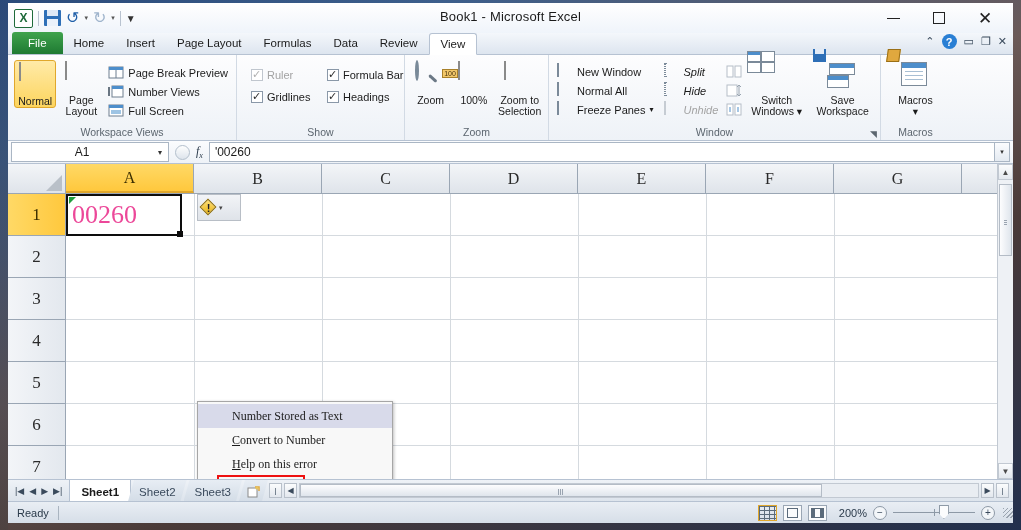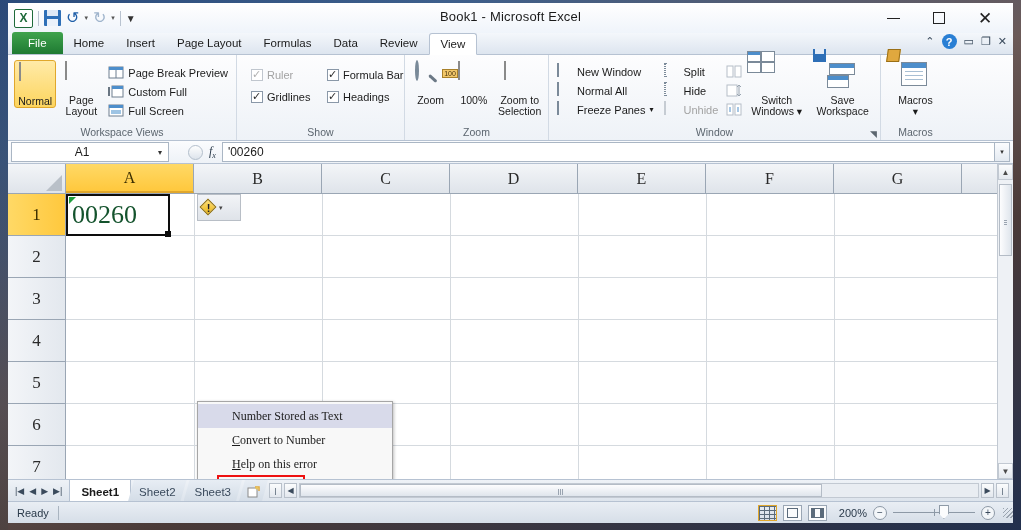--- a/index.html
+++ b/index.html
@@ -157,21 +157,21 @@
   .macroico .sheet::after { content:""; position:absolute; left:3px; top:8px; right:3px; height:12px;
     background: repeating-linear-gradient(to bottom,#a8bfd4 0 1.5px, transparent 1.5px 4px); }
   .macroico .scroll { position:absolute; right:0px; bottom:0px; width:13px; height:13px; background:#e0a83e;
     border:1px solid #9a6f16; transform: skewX(-8deg); }
 
   .dlglaunch { position: absolute; right: 3px; bottom: 1px; font-size: 9px; color: #5c666f; }
 
   
   .fbar { flex: 0 0 23px; display: flex; align-items: stretch;
     background: linear-gradient(180deg,#fbfcfe,#eef2f7); border-bottom: 1px solid #b6c2d2; }
-  .namebox { width: 158px; display: flex; align-items: center; border: 1px solid #aab6c4; background: #fff; margin: 1px 13px 1px 3px; }
+  .namebox { width: 158px; display: flex; align-items: center; border: 1px solid #aab6c4; background: #fff; margin: 1px 0 1px 3px; }
   .namebox .nval { flex: 1; text-align: center; font-size: 12px; color: #1b1b1b; }
   .namebox .ncaret { width: 16px; text-align: center; font-size: 8px; color: #333; }
   .fb-tools { display: flex; align-items: center; gap: 6px; padding: 0 6px; }
   .fb-round { width: 15px; height: 15px; border-radius: 50%; border: 1px solid #b3bfcc;
     background: linear-gradient(180deg,#fefefe,#dde4ec); }
   .fx { font-size: 12px; font-style: italic; color: #2a3a4a; font-family: "Liberation Serif", serif; }
   .fx sub { font-size: 8px; }
   .fb-input { flex: 1; border: 1px solid #aab6c4; border-right: none; background: #fff; margin: 1px 0;
     display: flex; align-items: center; padding-left: 5px; font-size: 12px; color: #1b1b1b; }
   .fb-expand { width: 16px; border: 1px solid #aab6c4; background: linear-gradient(180deg,#fbfcfe,#e4eaf1);
@@ -194,23 +194,23 @@
   .rowhead { position: absolute; left: 0; top: 30px; bottom: 0; width: 58px;
     background: linear-gradient(90deg,#f3f5f8,#e3e8ee); border-right: 1px solid #9aa6b4; }
   .rh { height: 42px; border-bottom: 1px solid #9aa6b4; display: flex; align-items: center; justify-content: center;
     font-size: 17px; color: #2a2a2a; font-family: "Liberation Serif", serif; }
   .rh.sel { background: linear-gradient(90deg,#ffd966,#ffc83d); color:#3a2d00; }
 
   .grid { position: absolute; left: 58px; top: 30px; right: 16px; bottom: 0; background: #fff; }
   .gridline-v { position: absolute; top: 0; bottom: 0; width: 1px; background: #d5dadf; }
   .gridline-h { position: absolute; left: 0; right: 0; height: 1px; background: #d5dadf; }
 
-  .cellA1 { position: absolute; left: 0; top: 0; width: 104px; height: 42px;
+  .cellA1 { position: absolute; left: 0; top: 0; width: 116px; height: 42px;
     border: 2px solid #0d0d0d; background: #fff; display: flex; align-items: center;
-    font-size: 26px; color: #14532d; padding-left: 4px; font-family: "Liberation Serif", serif; }
+    font-size: 26px; color: #ec4899; padding-left: 4px; font-family: "Liberation Serif", serif; }
   .cellA1::after { content:""; position:absolute; right:-3px; bottom:-3px; width:6px; height:6px; background:#0d0d0d; }
   .err-corner { position: absolute; left: 1px; top: 1px; width: 0; height: 0;
     border-top: 7px solid #1f9e3d; border-right: 7px solid transparent; }
 
   
   .errbtn { position: absolute; left: 131px; top: 0px; height: 27px; width: 44px;
     background: linear-gradient(180deg,#f2f4f7,#dfe3e9); border: 1px solid #b8bec6;
     display: flex; align-items: center; gap: 2px; padding-left: 2px; }
   .diamond { width: 17px; height: 17px; position: relative; }
   .diamond .d {
@@ -362,21 +362,21 @@
             <span>Page Break Preview</span>
           </div>
           <div class="smallbtn">
             <span class="ico16">
               <svg width="16" height="15">
                   <rect x="4" y="2" width="11" height="11" fill="#fff" stroke="#6f7f8f"></rect>
                   <rect x="4" y="2" width="11" height="3" fill="#4d8ecb"></rect>
                   <line x1="1" y1="3" x2="1" y2="12" stroke="#3a4a5a" stroke-width="1.5"></line>
                 </svg>
             </span>
-            <span>Custom Full</span>
+            <span>Number Views</span>
           </div>
           <div class="smallbtn">
             <span class="ico16">
               <svg width="16" height="15">
                   <rect x="1" y="2" width="14" height="11" fill="#fff" stroke="#6f7f8f"></rect>
                   <rect x="1" y="2" width="14" height="3" fill="#4d8ecb"></rect>
                   <rect x="3" y="7" width="10" height="4" fill="#9ec4e4"></rect>
                 </svg>
             </span>
             <span>Full Screen</span>
@@ -443,21 +443,21 @@
           <div class="smallbtn">
             <span class="ico16"><span class="winico stripes"></span></span>
             <span>Normal All</span>
           </div>
           <div class="smallbtn">
             <span class="ico16"><span class="winico frz"></span></span>
             <span>Freeze Panes</span>
             <span style="font-size:8px">▾</span>
           </div>
         </div>
-        <div class="smallrow" style="padding-top:3px; padding-left:4px;">
+        <div class="smallrow" style="padding-top:3px; padding-left:4px;font-style:italic;">
           <div class="smallbtn">
             <span class="ico16"><span class="winico dots"></span></span>
             <span>Split</span>
           </div>
           <div class="smallbtn">
             <span class="ico16"><span class="winico dots"></span></span>
             <span>Hide</span>
           </div>
           <div class="smallbtn dim">
             <span class="ico16"><span class="winico dim"></span></span>

